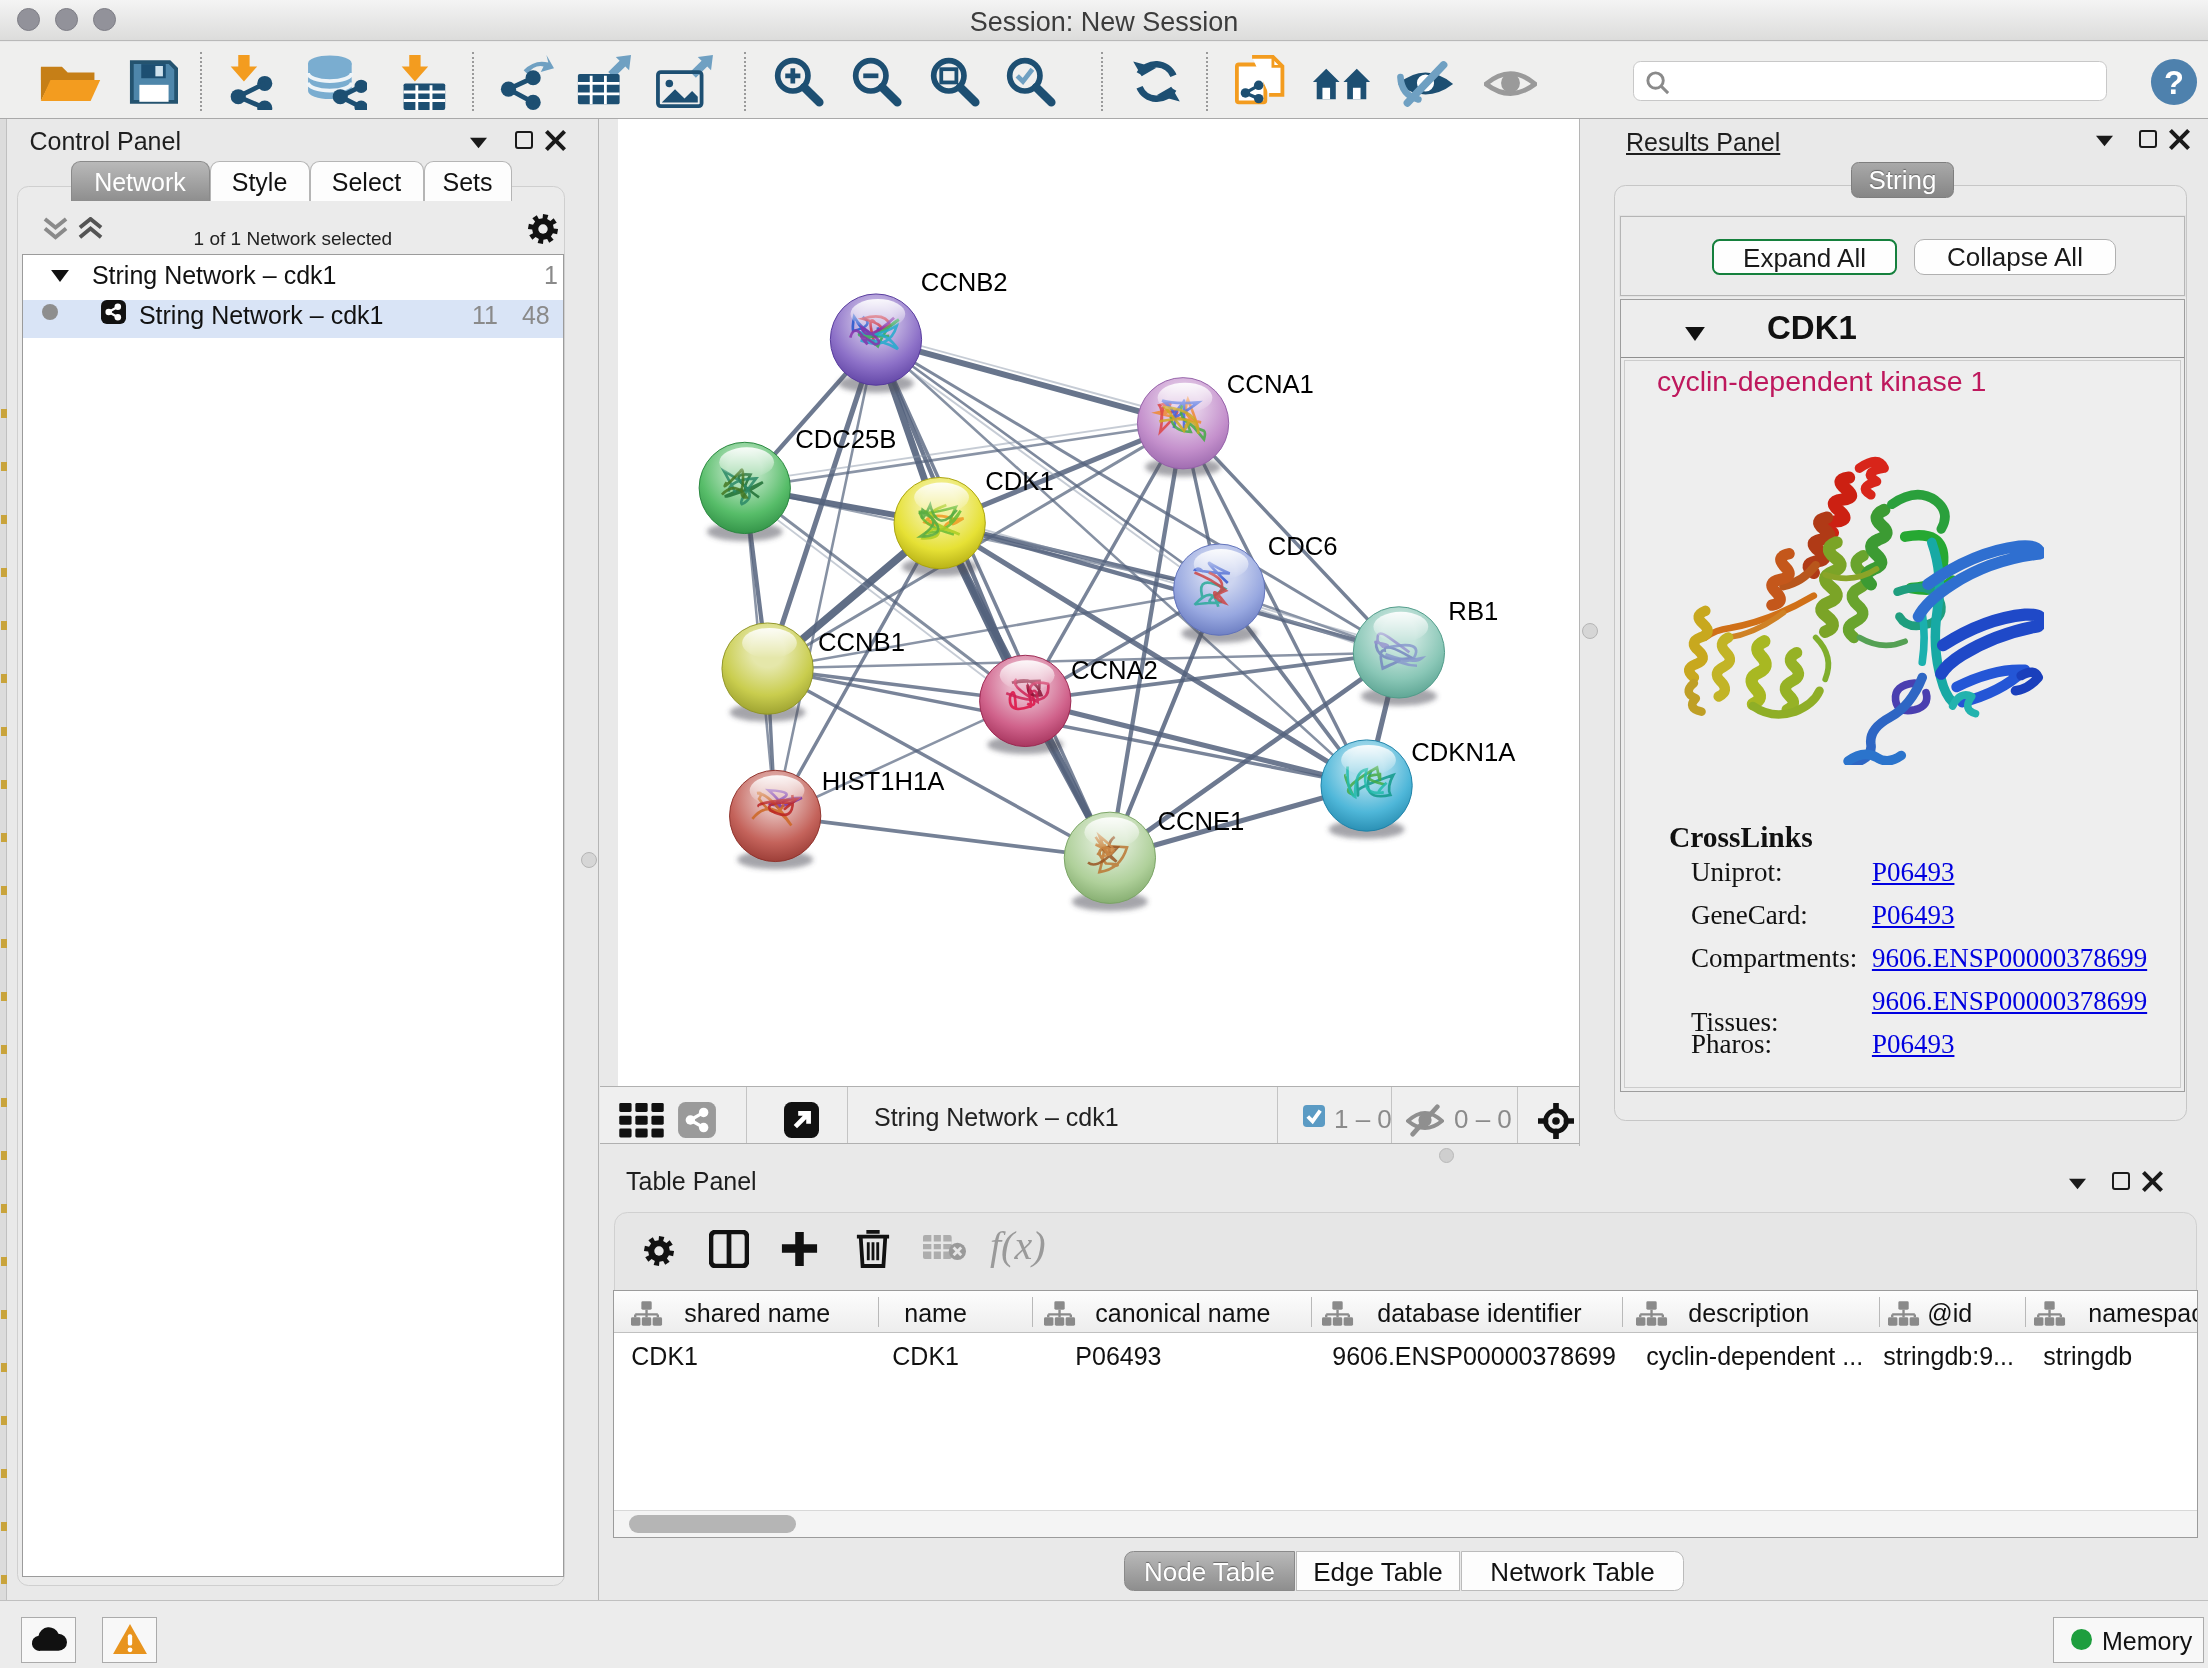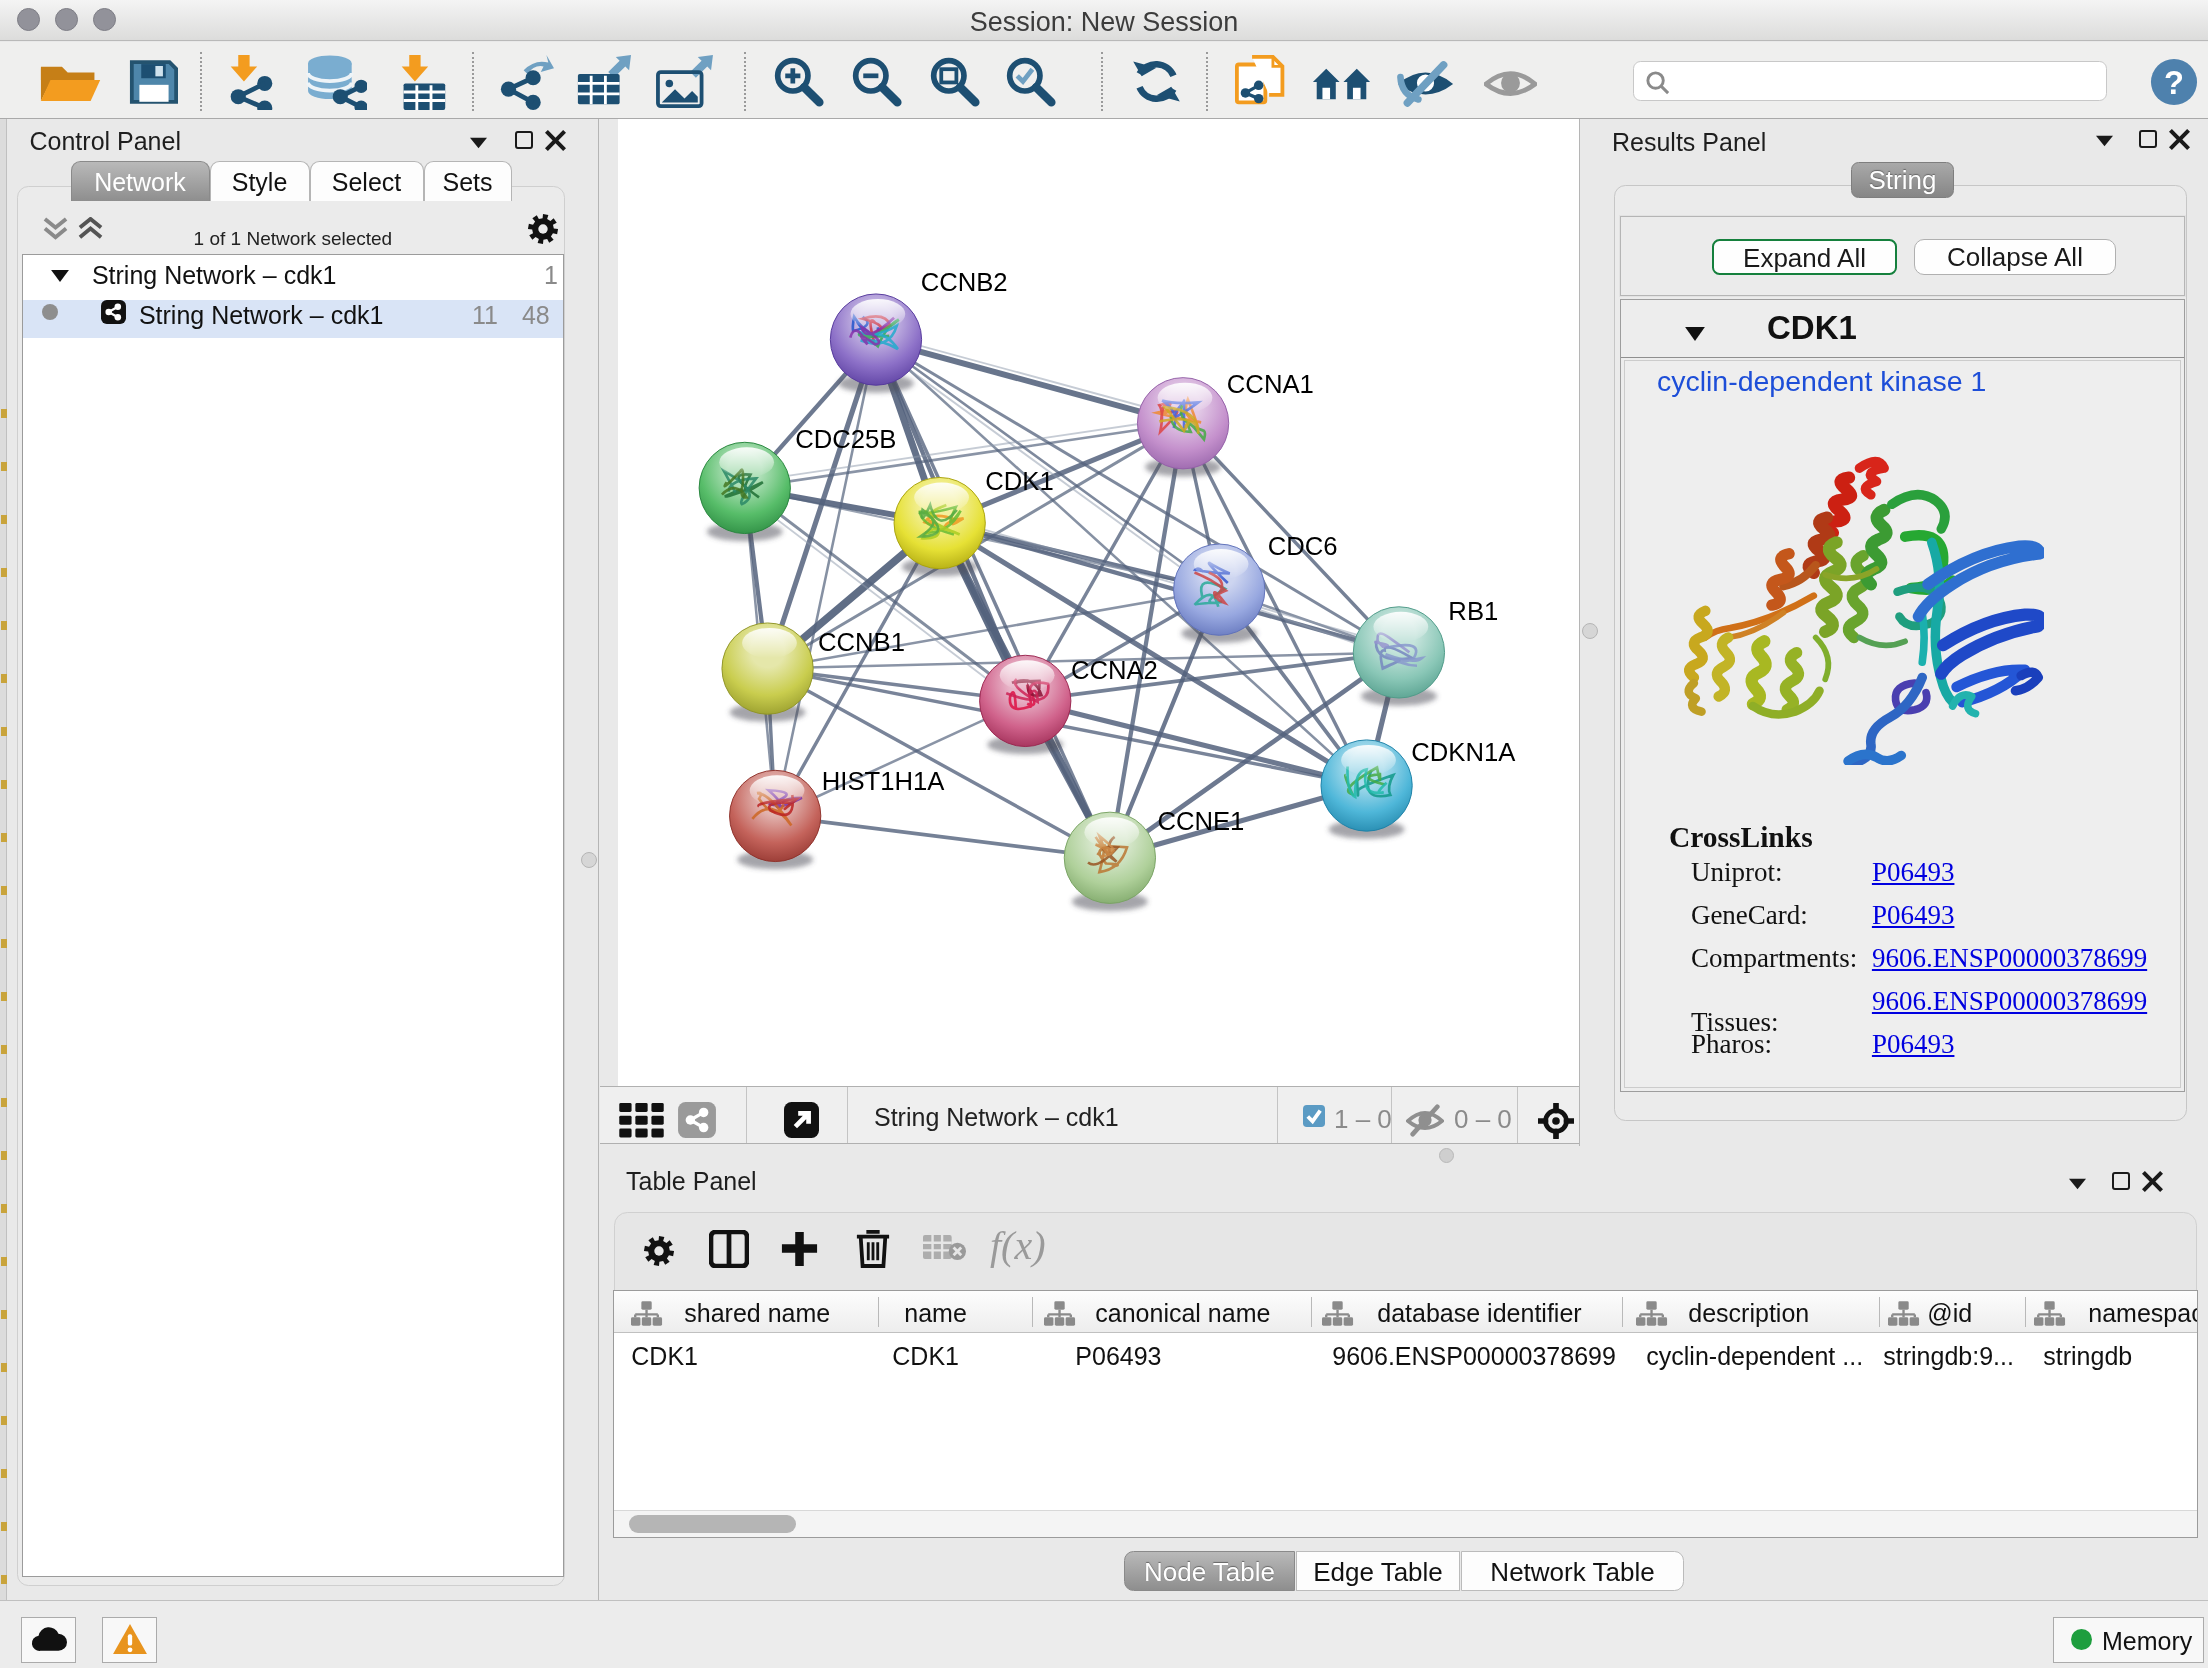--- a/index.html
+++ b/index.html
@@ -556,21 +556,21 @@
       <circle cx="19" cy="19" r="11" fill="none" stroke="#111" stroke-width="5"></circle>
 <g stroke="#111" stroke-width="6" stroke-linecap="round">
         <path d="M19 1 L19 8 M19 30 L19 37 M1 19 L8 19 M30 19 L37 19"></path>
       </g>
 <circle cx="19" cy="19" r="4" fill="#111"></circle>
     </svg>
   <div style="position:absolute;left:274px;top:16px;font-size:25px;color:#222;">String Network – cdk1</div>
 </div>
 
 <div id="rpanel" class="abs">
-  <div class="ptitle" style="position:absolute;left:32px;top:8.6px;">Results Panel</div>
+  <div class="ptitle" style="position:absolute;left:46px;top:8.6px;text-decoration:underline;">Results Panel</div>
 
   <svg style="position:absolute;left:514px;top:13.3px;" width="21" height="17" viewBox="0 0 22 18">
       <path d="M2 4 L20 4 L11 15 Z" fill="#1a1a1a"></path>
     </svg>
   <div style="position:absolute;left:559px;top:10.5px;width:18px;height:18px;border:2.9px solid #1a1a1a;border-radius:2.9px;"></div>
   <svg style="position:absolute;left:589px;top:9.5px;" width="21" height="21" viewBox="0 0 22 22">
       <path d="M3 0 L11 8 L19 0 L22 3 L14 11 L22 19 L19 22 L11 14 L3 22 L0 19 L8 11 L0 3 Z" fill="#1a1a1a"></path>
     </svg>
 
   <div style="position:absolute;left:271px;top:43px;width:103px;height:36px;border-radius:7.6px;background:linear-gradient(#a9a9a9,#868686);border:1px solid #7e7e7e;color:#fff;font-size:26px;text-align:center;line-height:34px;text-shadow:0 -1px 1px #666;z-index:3;">String</div>
@@ -583,21 +583,21 @@
   </div>
 
   <div style="position:absolute;left:40px;top:180px;width:565px;height:793px;border:1.9px solid #9d9d9d;background:#ededed;">
     <div style="position:absolute;left:0;top:0;width:100%;height:58px;border-bottom:1.9px solid #8f8f8f;">
       <svg style="position:absolute;left:63px;top:26px;" width="22" height="16" viewBox="0 0 23 17">
           <path d="M1 1 L22 1 L11.5 16 Z" fill="#111"></path>
         </svg>
       <div style="position:absolute;left:146px;top:8.6px;font-size:33px;font-weight:bold;color:#111;">CDK1</div>
     </div>
     <div style="position:absolute;left:2.9px;top:60px;right:2.9px;bottom:2.9px;background:#eeeeee;border:1px solid #cccccc;">
-      <div style="position:absolute;left:32px;top:3.8px;font-size:28.5px;color:#1d4ed8;">cyclin-dependent kinase 1</div>
+      <div style="position:absolute;left:32px;top:3.8px;font-size:28.5px;color:#be185d;">cyclin-dependent kinase 1</div>
       <svg id="ribbon" style="position:absolute;left:48px;top:90px;" width="371" height="314" viewBox="0 0 390 330">
 <path d="M196,18 q20,-14 26,0 q-24,4 -8,14 q-20,6 -6,14" fill="none" stroke="#d8251a" stroke-width="10" stroke-opacity="1.0" stroke-linecap="round" stroke-linejoin="round"></path>
 <path d="M185,28 Q169,30 182,40 Q194,50 178,51 Q162,53 175,63 Q187,73 171,74 Q155,76 168,86" fill="none" stroke="#cc2012" stroke-width="13" stroke-opacity="1.0" stroke-linecap="round" stroke-linejoin="round"></path>
 <path d="M162,70 Q147,73 159,82 Q171,91 156,93 Q141,96 154,105 Q166,114 151,116 Q136,119 148,128" fill="none" stroke="#b03a16" stroke-width="13" stroke-opacity="1.0" stroke-linecap="round" stroke-linejoin="round"></path>
 <path d="M150,120 q-14,18 -34,22" fill="none" stroke="#b8561c" stroke-width="9" stroke-opacity="1.0" stroke-linecap="round" stroke-linejoin="round"></path>
 <path d="M122,108 Q107,111 118,122 Q128,132 113,135 Q98,138 108,148 Q119,159 104,162" fill="none" stroke="#c4571b" stroke-width="12" stroke-opacity="1.0" stroke-linecap="round" stroke-linejoin="round"></path>
 <path d="M148,152 q-44,26 -88,34 q-16,2 -26,10" fill="none" stroke="#d07018" stroke-width="7" stroke-opacity="1.0" stroke-linecap="round" stroke-linejoin="round"></path>
 <path d="M116,170 q-30,22 -58,26" fill="none" stroke="#cf8125" stroke-width="6" stroke-opacity="1.0" stroke-linecap="round" stroke-linejoin="round"></path>
 <path d="M34,168 Q21,173 32,182 Q42,191 29,196 Q16,201 27,210 Q37,219 24,224 Q11,229 22,238" fill="none" stroke="#c8a81e" stroke-width="11" stroke-opacity="1.0" stroke-linecap="round" stroke-linejoin="round"></path>
 <path d="M58,196 Q46,202 56,212 Q65,221 53,227 Q41,233 50,242 Q60,252 48,258" fill="none" stroke="#c2b426" stroke-width="11" stroke-opacity="1.0" stroke-linecap="round" stroke-linejoin="round"></path>

